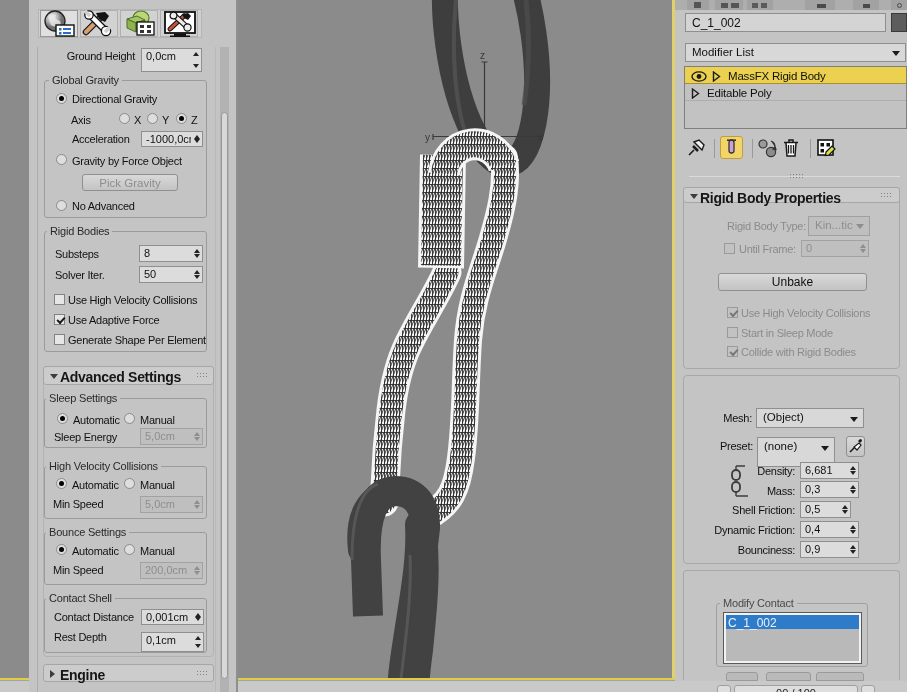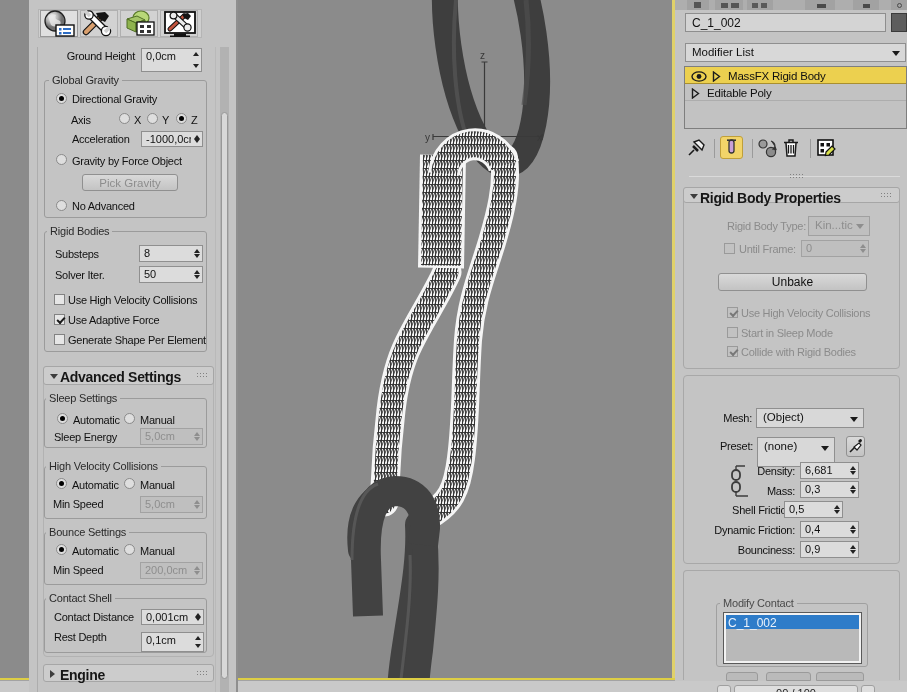--- a/index.html
+++ b/index.html
@@ -424,21 +424,21 @@
       <i class="sa up"></i>
       <i class="sa dn"></i>
     </div>
   <div class="lbl rlbl" style="left:40px;top:485px;width:80px">Mass:</div>
   <div class="spin" style="left:125px;top:481px;width:59px;height:17px">
       <span>0,3</span>
       <i class="sa up"></i>
       <i class="sa dn"></i>
     </div>
   <div class="lbl rlbl" style="left:30px;top:504px;width:90px">Shell Friction:</div>
-  <div class="spin" style="left:109px;top:501px;width:59px;height:17px">
+  <div class="spin" style="left:125px;top:501px;width:51px;height:17px">
       <span>0,5</span>
       <i class="sa up"></i>
       <i class="sa dn"></i>
     </div>
   <div class="lbl rlbl" style="left:20px;top:524px;width:100px">Dynamic Friction:</div>
   <div class="spin" style="left:125px;top:521px;width:59px;height:17px">
       <span>0,4</span>
       <i class="sa up"></i>
       <i class="sa dn"></i>
     </div>

